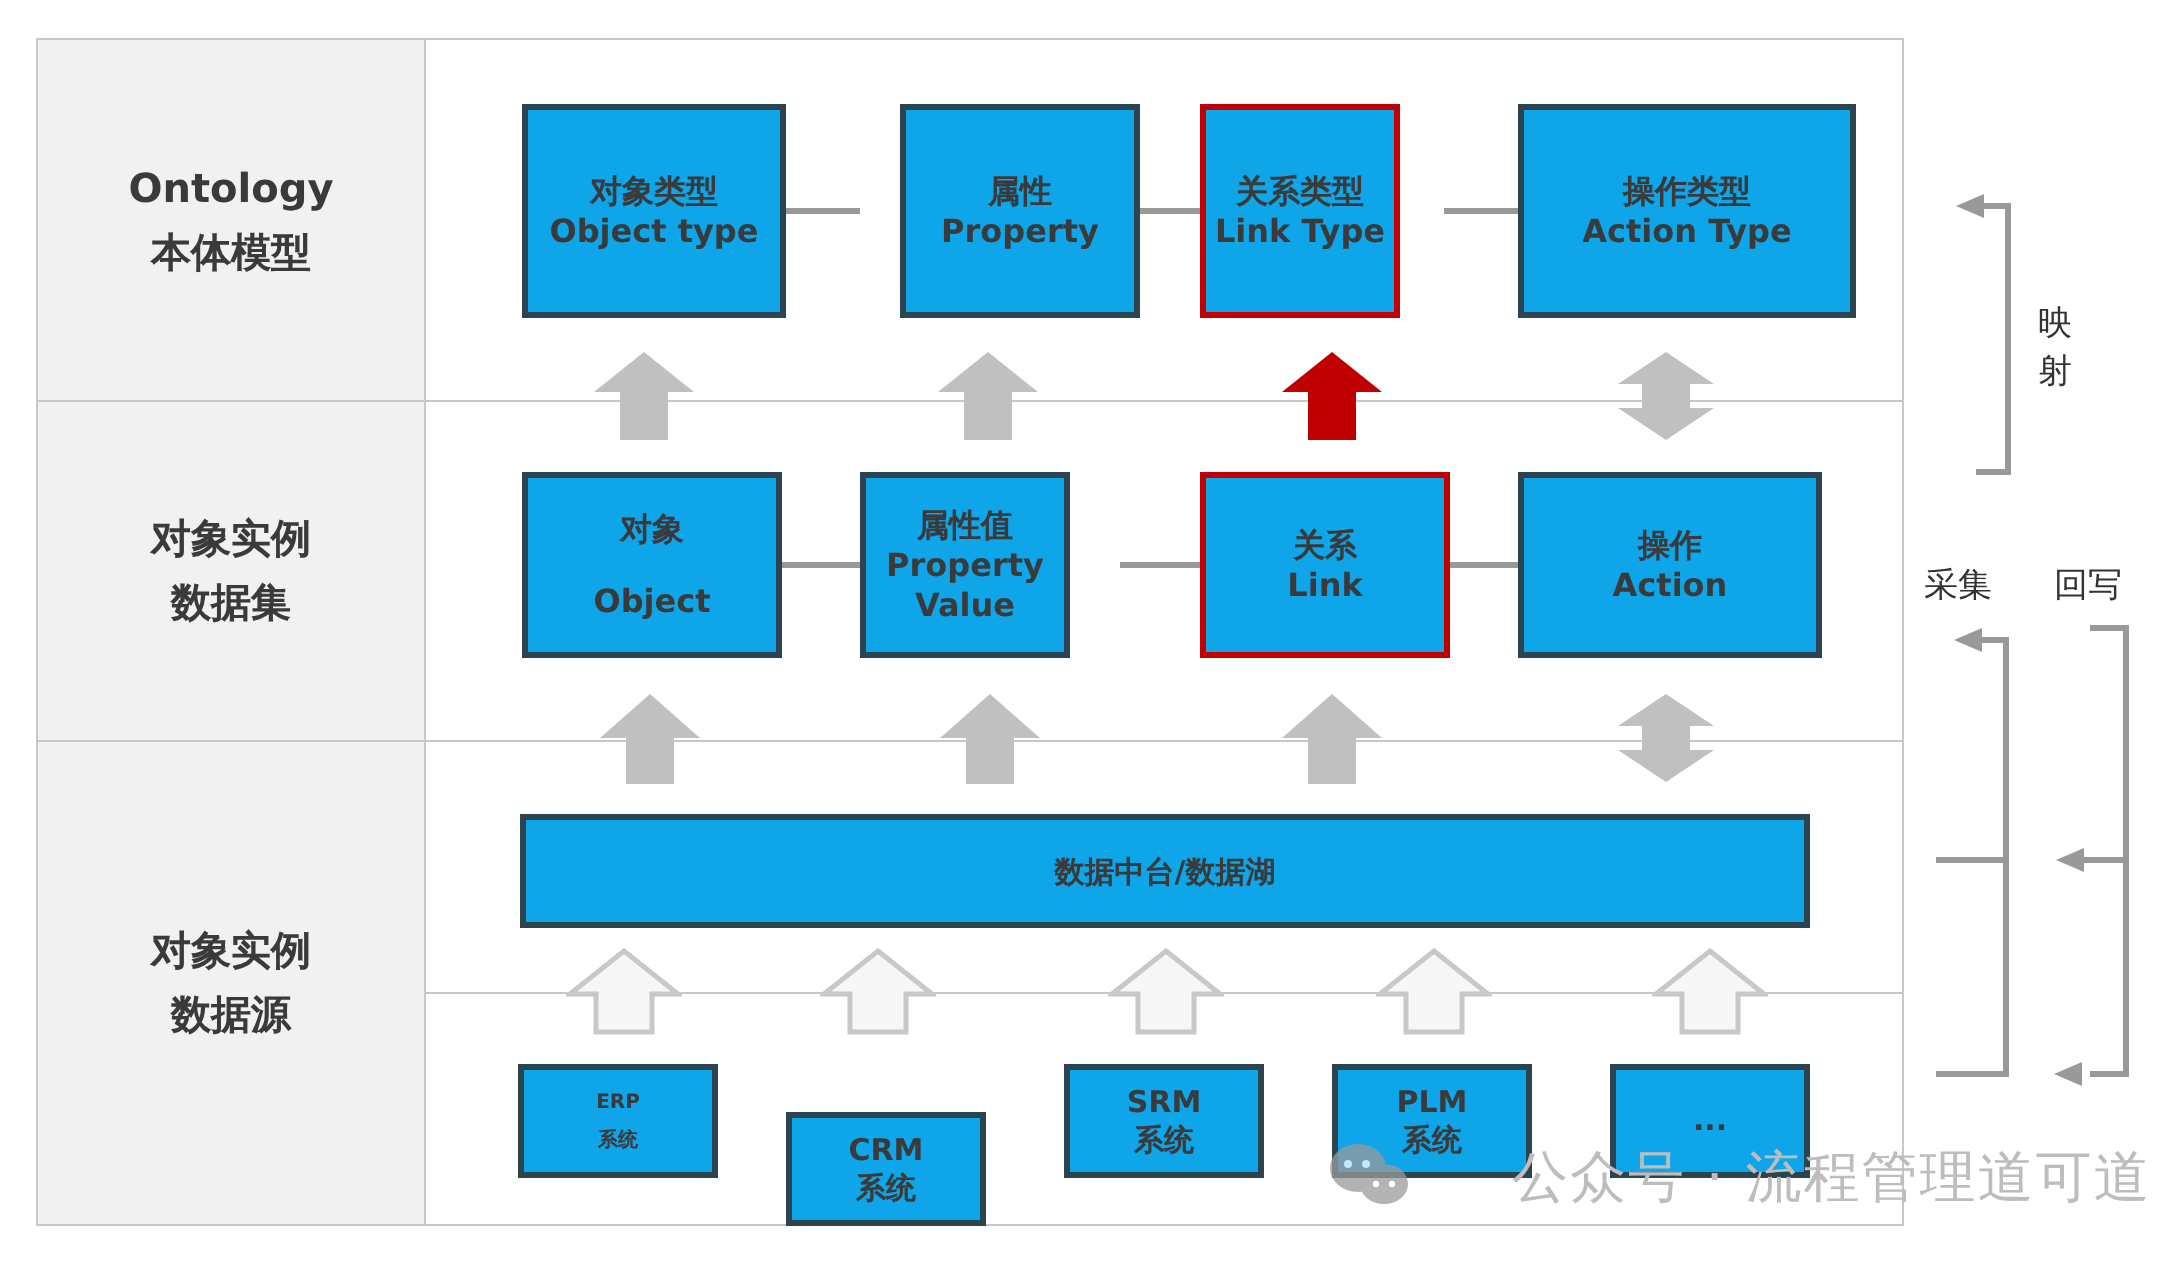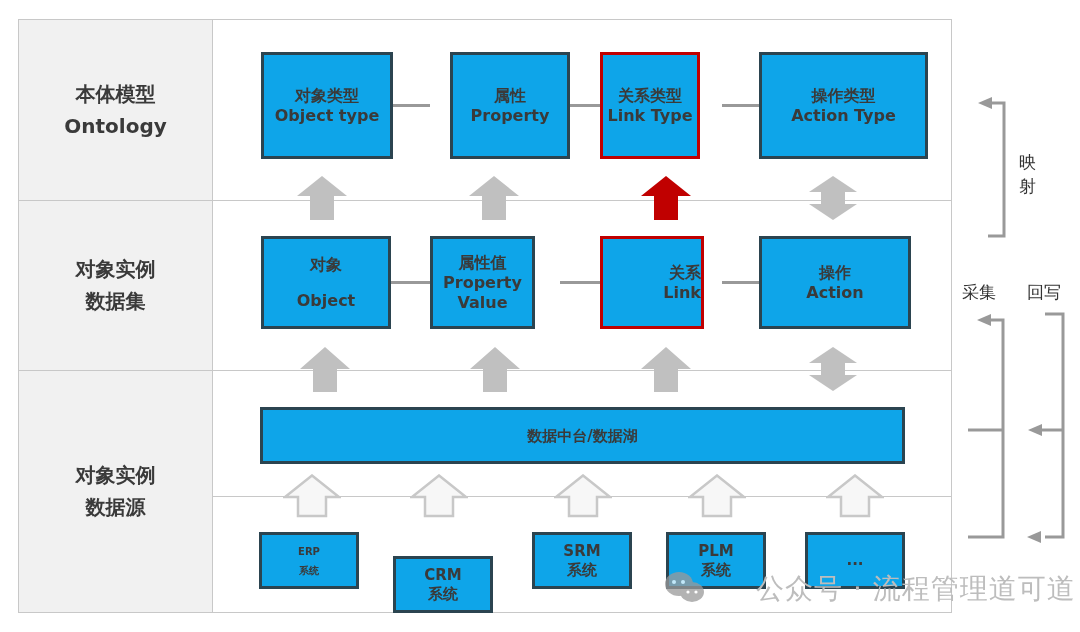--- a/index.html
+++ b/index.html
@@ -22,22 +22,22 @@
 <body>
 
 <div class="abs frame"></div>
 <div class="abs leftcol"></div>
 
 <div class="abs hline" style="left:18px;top:200px;width:934px;"></div>
 <div class="abs hline" style="left:18px;top:370px;width:934px;"></div>
 <div class="abs hline" style="left:213px;top:496px;width:739px;"></div>
 
 <div class="abs rowlabel" style="top:78px;">
+  <div>Ontology</div>
   <div>本体模型</div>
-  <div>Ontology</div>
 </div>
 <div class="abs rowlabel" style="top:253px;">
   <div>对象实例</div>
   <div>数据集</div>
 </div>
 <div class="abs rowlabel" style="top:459px;">
   <div>对象实例</div>
   <div>数据源</div>
 </div>
 
@@ -81,21 +81,21 @@
 
 <div class="abs box" style="left:261px;top:236px;width:130px;height:93px;gap:16px;">
   <div>对象</div>
   <div>Object</div>
 </div>
 <div class="abs box" style="left:430px;top:236px;width:105px;height:93px;">
   <div>属性值</div>
   <div>Property</div>
   <div>Value</div>
 </div>
-<div class="abs box red" style="left:600px;top:236px;width:104px;height:93px;align-items:flex-end;">
+<div class="abs box red" style="left:600px;top:236px;width:125px;height:93px;">
   <div>关系</div>
   <div>Link</div>
 </div>
 <div class="abs box" style="left:759px;top:236px;width:152px;height:93px;">
   <div>操作</div>
   <div>Action</div>
 </div>
 
 <svg class="arrow" style="left:300px;top:347px;" width="50" height="45">
     <polygon points="25,0 50,22 37,22 37,45 13,45 13,22 0,22" fill="#c0c0c0"></polygon>

